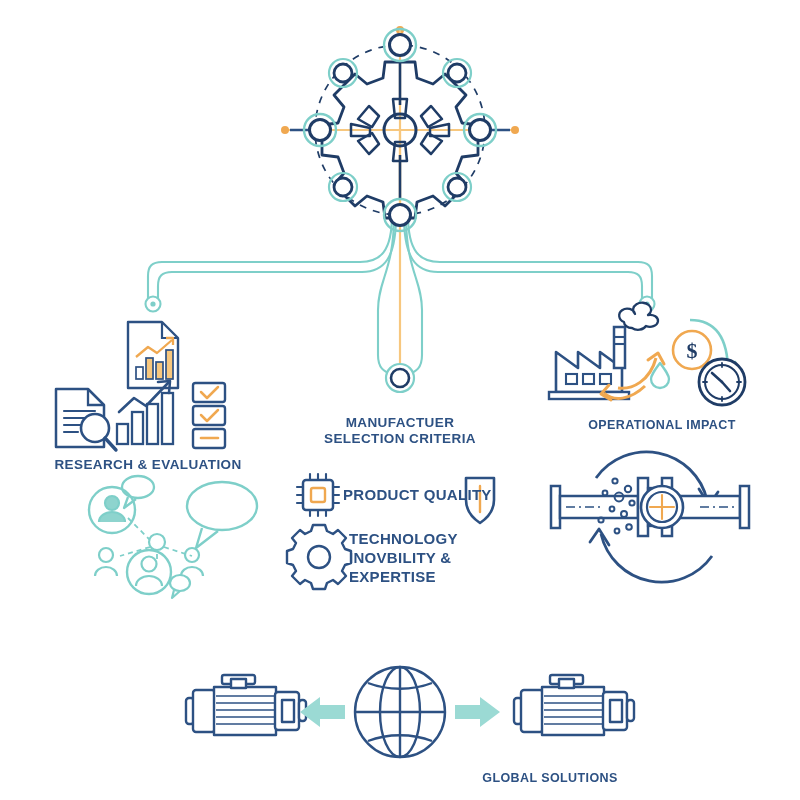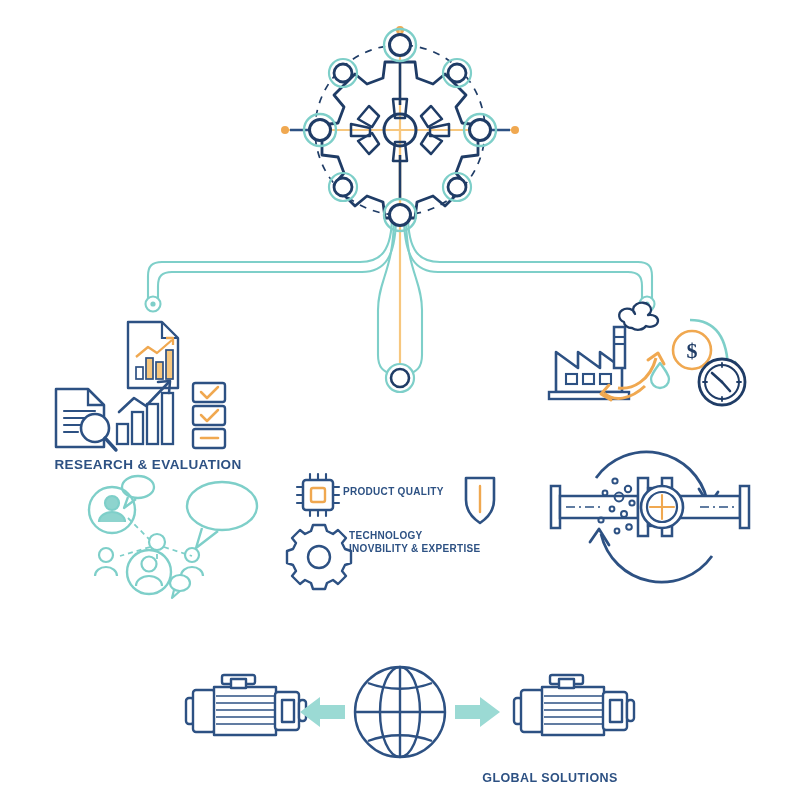--- a/index.html
+++ b/index.html
@@ -4,21 +4,21 @@
 <style>
   html,body{margin:0;padding:0;background:#ffffff;}
   body{width:800px;height:800px;font-family:"Liberation Sans",sans-serif;
        -webkit-font-smoothing:antialiased;overflow:hidden;}
   #stage{position:relative;width:800px;height:800px;background:#fff;}
   svg.layer{position:absolute;left:0;top:0;width:800px;height:800px;}
   .lbl{position:absolute;color:#2d5183;font-weight:700;letter-spacing:.4px;
        text-align:center;line-height:1.22;white-space:pre-line;}
   .lbl-lg{font-size:13.5px;}
   .lbl-md{font-size:12.5px;}
-  .crit{position:absolute;color:#2d5183;font-weight:700;font-size:10px;
+  .crit{position:absolute;color:#2d5183;font-weight:700;font-size:15px;
         letter-spacing:.3px;line-height:1.25;white-space:pre-line;}
   #t-research{left:28px;top:457px;width:240px;}
   #t-criteria{left:292px;top:415px;width:216px;}
   #t-operational{left:554px;top:418px;width:216px;}
   #t-efficiency{left:558px;top:594px;width:210px;}
   #t-global{left:470px;top:744px;width:160px;margin-top:27px;}
   #c-quality{left:343px;top:486px;width:150px;}
   #c-tech{left:343px;top:530px;width:168px;padding-left:6px;}
 </style>
 </head>
@@ -396,19 +396,22 @@
         <line x1="544" y1="696" x2="602" y2="696"></line>
         <line x1="544" y1="703" x2="602" y2="703"></line>
         <line x1="544" y1="710" x2="602" y2="710"></line>
         <line x1="544" y1="717" x2="602" y2="717"></line>
         <line x1="544" y1="724" x2="602" y2="724"></line>
       </g>
     </g>
   </svg>
 
   <div class="lbl lbl-lg" id="t-research">RESEARCH &amp; EVALUATION</div>
+  <div class="lbl lbl-lg" id="t-criteria">MANUFACTUER
+SELECTION CRITERIA</div>
+  <div class="lbl lbl-md" id="t-operational">OPERATIONAL IMPACT</div>
   <div class="lbl lbl-md" id="t-global">GLOBAL SOLUTIONS</div>
 
   <div class="crit" id="c-quality">PRODUCT QUALITY</div>
   <div class="crit" id="c-tech">TECHNOLOGY
 INOVBILITY &amp; EXPERTISE</div>
 
 </div>
 
 </body></html>

